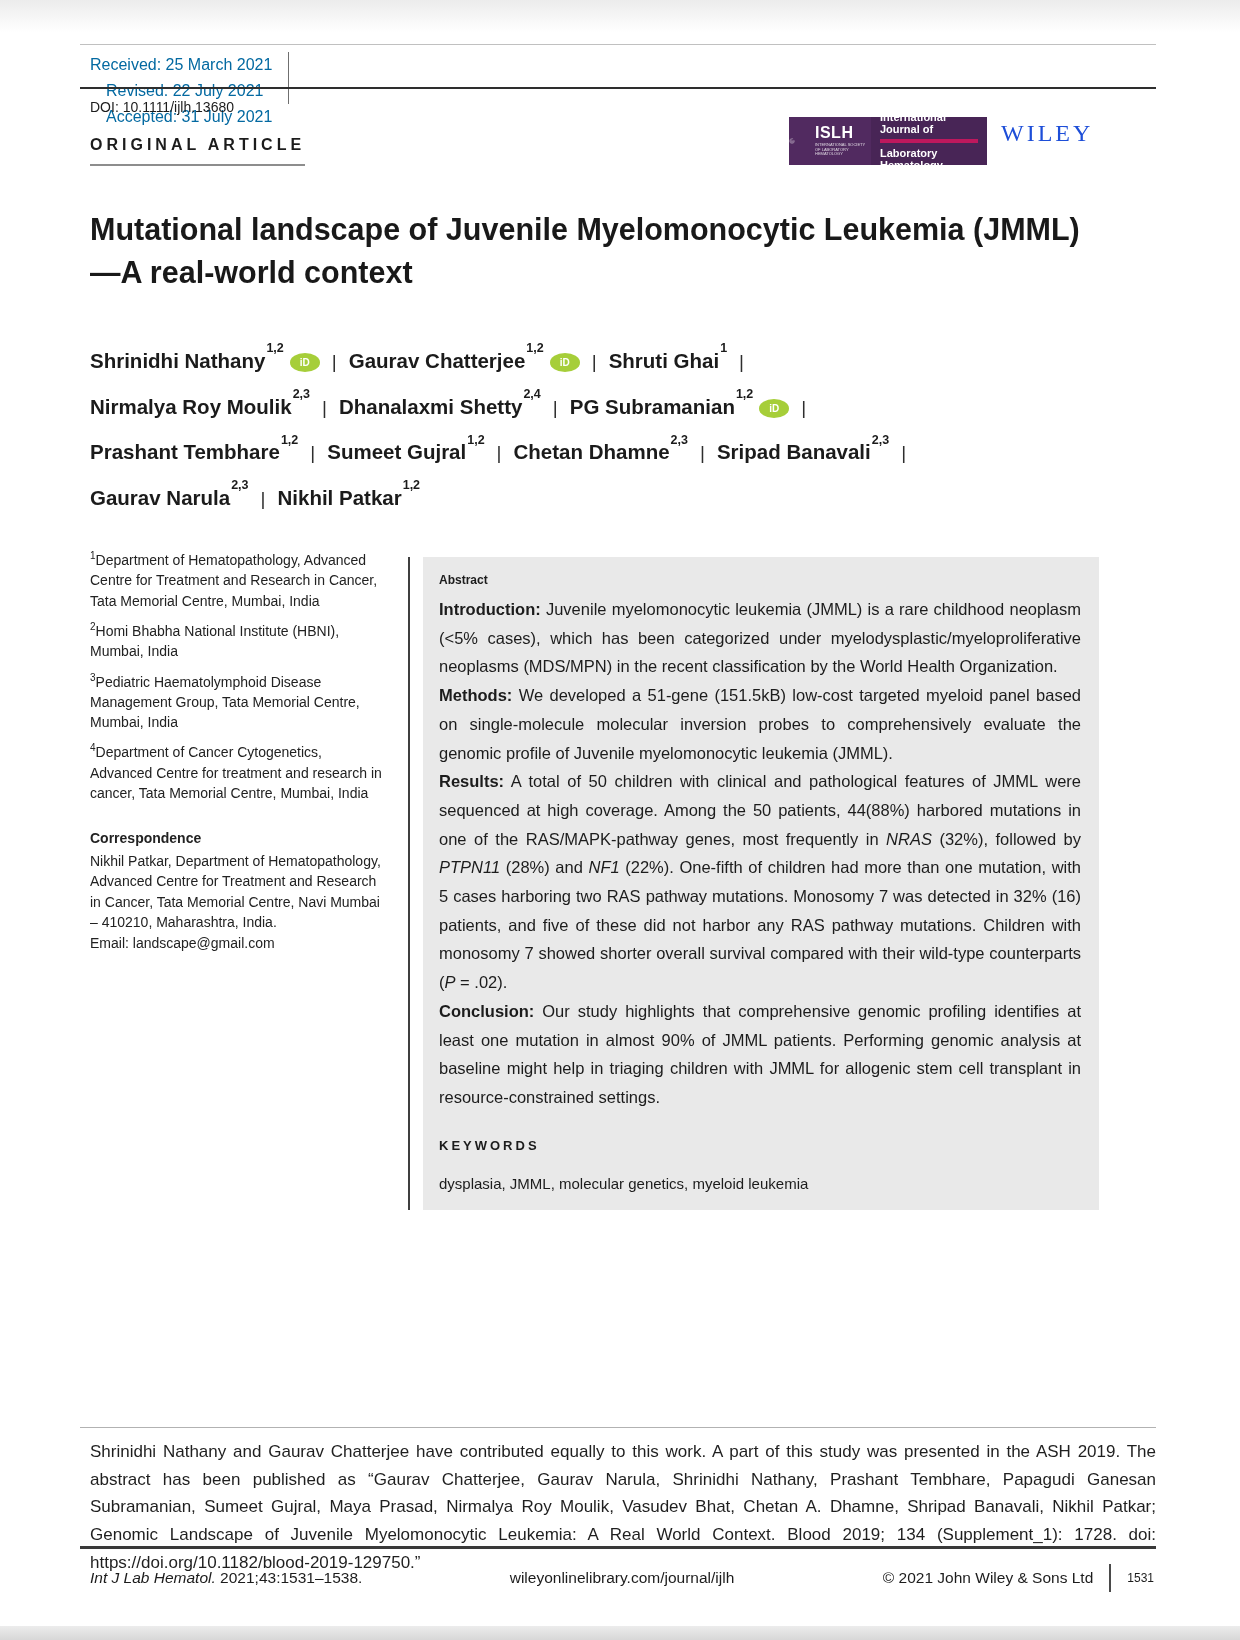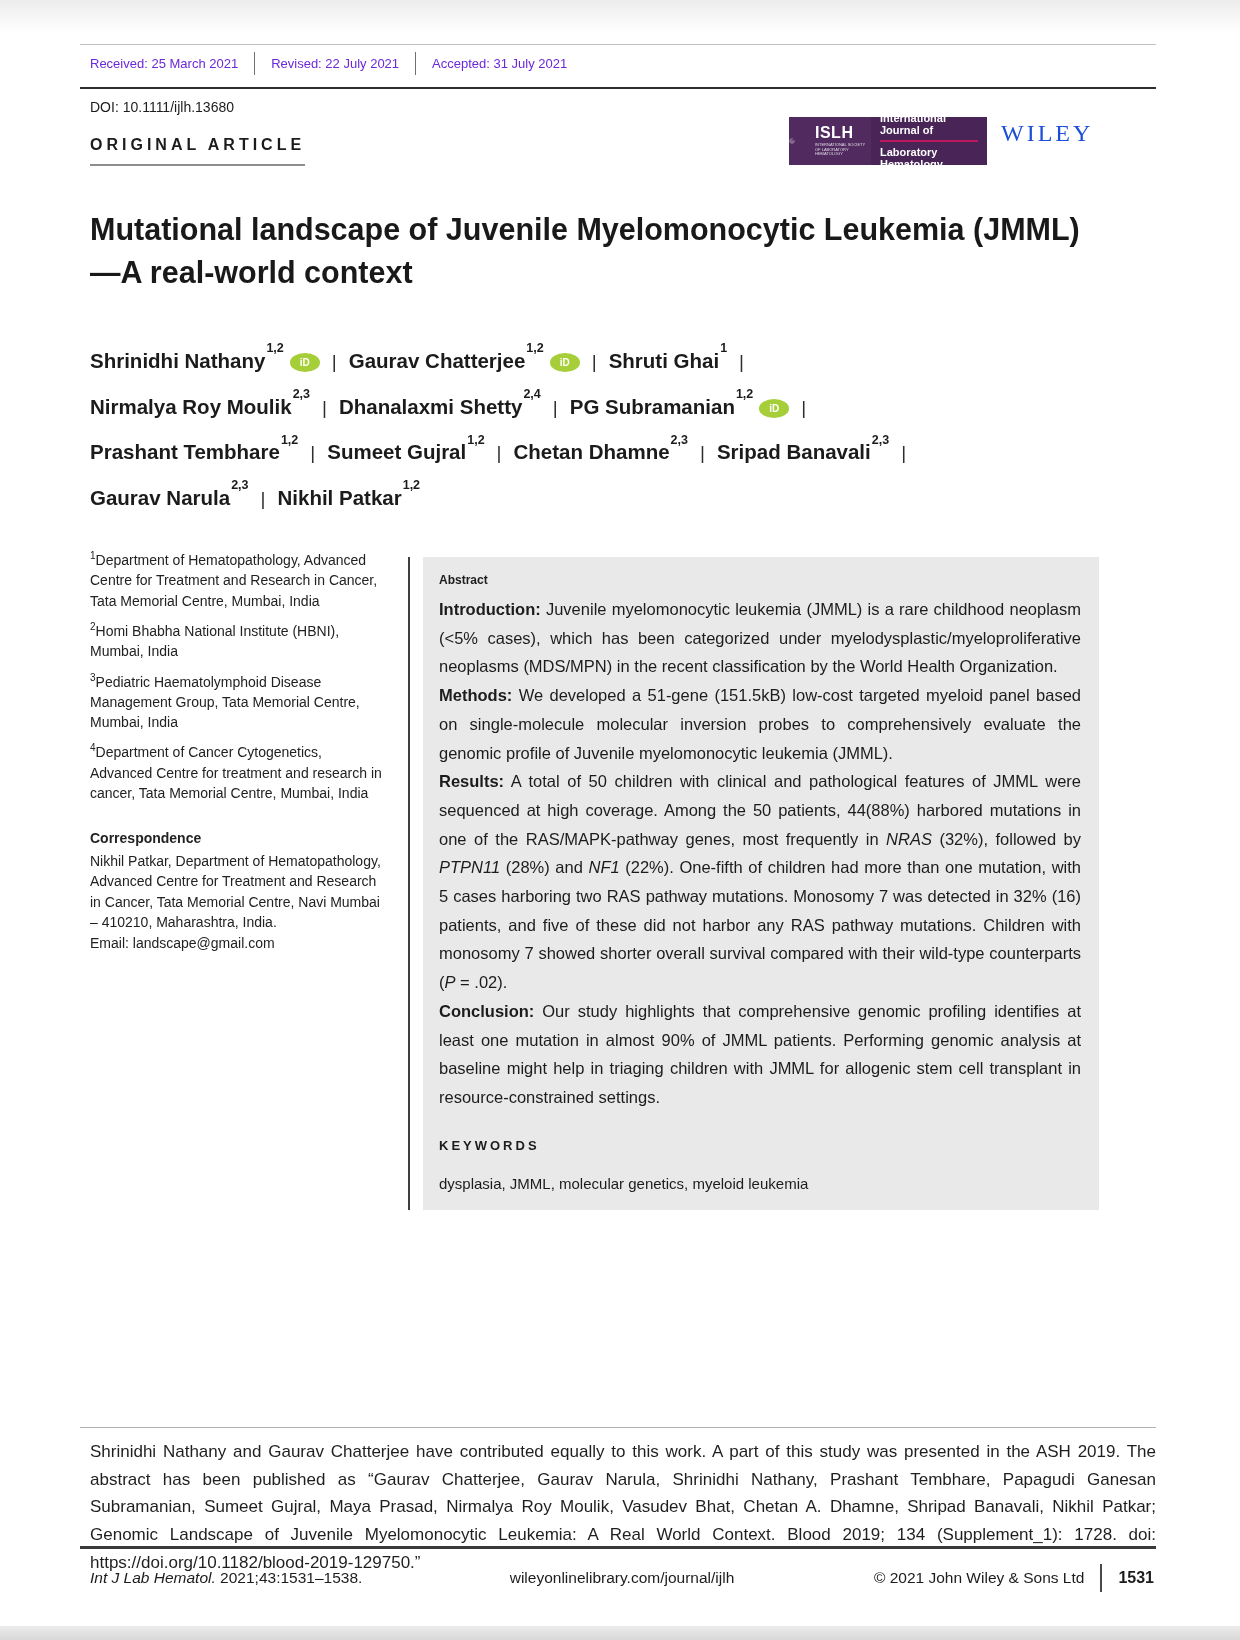--- a/index.html
+++ b/index.html
@@ -1,36 +1,36 @@
 <!DOCTYPE html>
 <html><head>
 <meta charset="utf-8">
 <style>
   html,body{margin:0;padding:0;background:#ffffff;}
   .page{position:relative;width:1240px;height:1640px;background:#ffffff;overflow:hidden;
         font-family:"Liberation Sans","DejaVu Sans",sans-serif;color:#1c1c1c;}
   .top-edge{position:absolute;top:0;left:0;right:0;height:38px;
         background:linear-gradient(180deg,#ececec 0%,#ffffff 85%);}
   .rule-hair{position:absolute;left:80px;right:84px;top:44px;height:1px;background:#c0c0c0;}
-  .dates{position:absolute;left:90px;top:52px;display:flex;font-size:13px;color:#6d28d9;}
+  .dates{position:absolute;left:90px;top:52px;display:flex;font-size:16px;color:#0369a1;flex-direction:column;}
   .date-item{padding:4px 16px;border-right:1px solid #6f6f6f;}
   .date-item:first-child{padding-left:0;}
   .date-item:last-child{border-right:none;}
   .rule-dark{position:absolute;left:80px;right:84px;top:87px;height:2px;background:#2e2e2e;}
   .doi{position:absolute;left:90px;top:99px;font-size:14px;}
   .article-type{position:absolute;left:90px;top:136px;font-size:16px;font-weight:bold;
         letter-spacing:4px;padding-bottom:10px;border-bottom:2px solid #8d8d8d;}
   
   .badge{position:absolute;left:789px;top:117px;width:198px;height:48px;display:flex;color:#fff;}
   .badge-left{width:82px;display:flex;align-items:center;justify-content:center;gap:20px;}
   .badge-acronym{font-size:16px;font-weight:bold;letter-spacing:0.5px;line-height:1;}
   .badge-society{font-size:4px;line-height:1.2;opacity:.8;width:56px;margin-top:2px;}
   .badge-right{flex:1;background:rgba(0,0,0,0.10);display:flex;flex-direction:column;
         justify-content:center;padding:0 9px;font-size:11px;font-weight:bold;line-height:1.1;}
-  .badge-right .l1{padding-bottom:4px;border-bottom:2px solid #be185d;margin-bottom:4px;}
+  .badge-right .l1{padding-bottom:4px;border-bottom:4px solid #be185d;margin-bottom:4px;}
   .wiley{position:absolute;left:1001px;top:120px;font-family:"Liberation Serif","DejaVu Serif",serif;
         font-size:24px;letter-spacing:3px;color:#1d4ed8;}
   
   .title{position:absolute;left:90px;top:208px;width:1010px;font-size:30.5px;line-height:1.4;
         font-weight:bold;color:#191919;}
   .authors{position:absolute;left:90px;top:336px;width:1060px;font-size:20.5px;font-weight:bold;
         line-height:40px;color:#1b1b1b;}
   .author sup{font-size:12.5px;position:relative;top:-8px;margin-left:1px;}
   .orcid{display:inline-block;width:30px;height:19px;border-radius:50%;color:#fff;font-size:10px;
         font-weight:bold;text-align:center;line-height:19px;margin-left:6px;position:relative;top:-2px;}
@@ -54,21 +54,21 @@
   .footnote{position:absolute;left:90px;top:1438px;width:1066px;font-size:17px;line-height:1.63;
         color:#1f1f1f;text-align:justify;}
   
   .footer-rule{position:absolute;left:80px;right:84px;top:1546px;height:2.5px;background:#3a3a3a;}
   .footer{position:absolute;left:90px;right:86px;top:1564px;display:grid;
         grid-template-columns:1fr auto 1fr;align-items:center;font-size:15.5px;}
   .footer-citation{justify-self:start;}
   .footer-url{justify-self:center;}
   .footer-right{justify-self:end;display:flex;align-items:center;}
   .footer-divider{width:2px;height:28px;background:#4a4a4a;margin:0 16px;}
-  .page-num{font-weight:bold;font-size:16px;}
+  .page-num{font-weight:normal;font-size:12px;}
   .bottom-edge{position:absolute;left:0;right:0;bottom:0;height:14px;
         background:linear-gradient(180deg,#ececec,#d7d7d7);}
 </style>
 </head>
 <body>
 
 <div class="page">
   <div class="top-edge"></div>
   <div class="rule-hair"></div>
 

